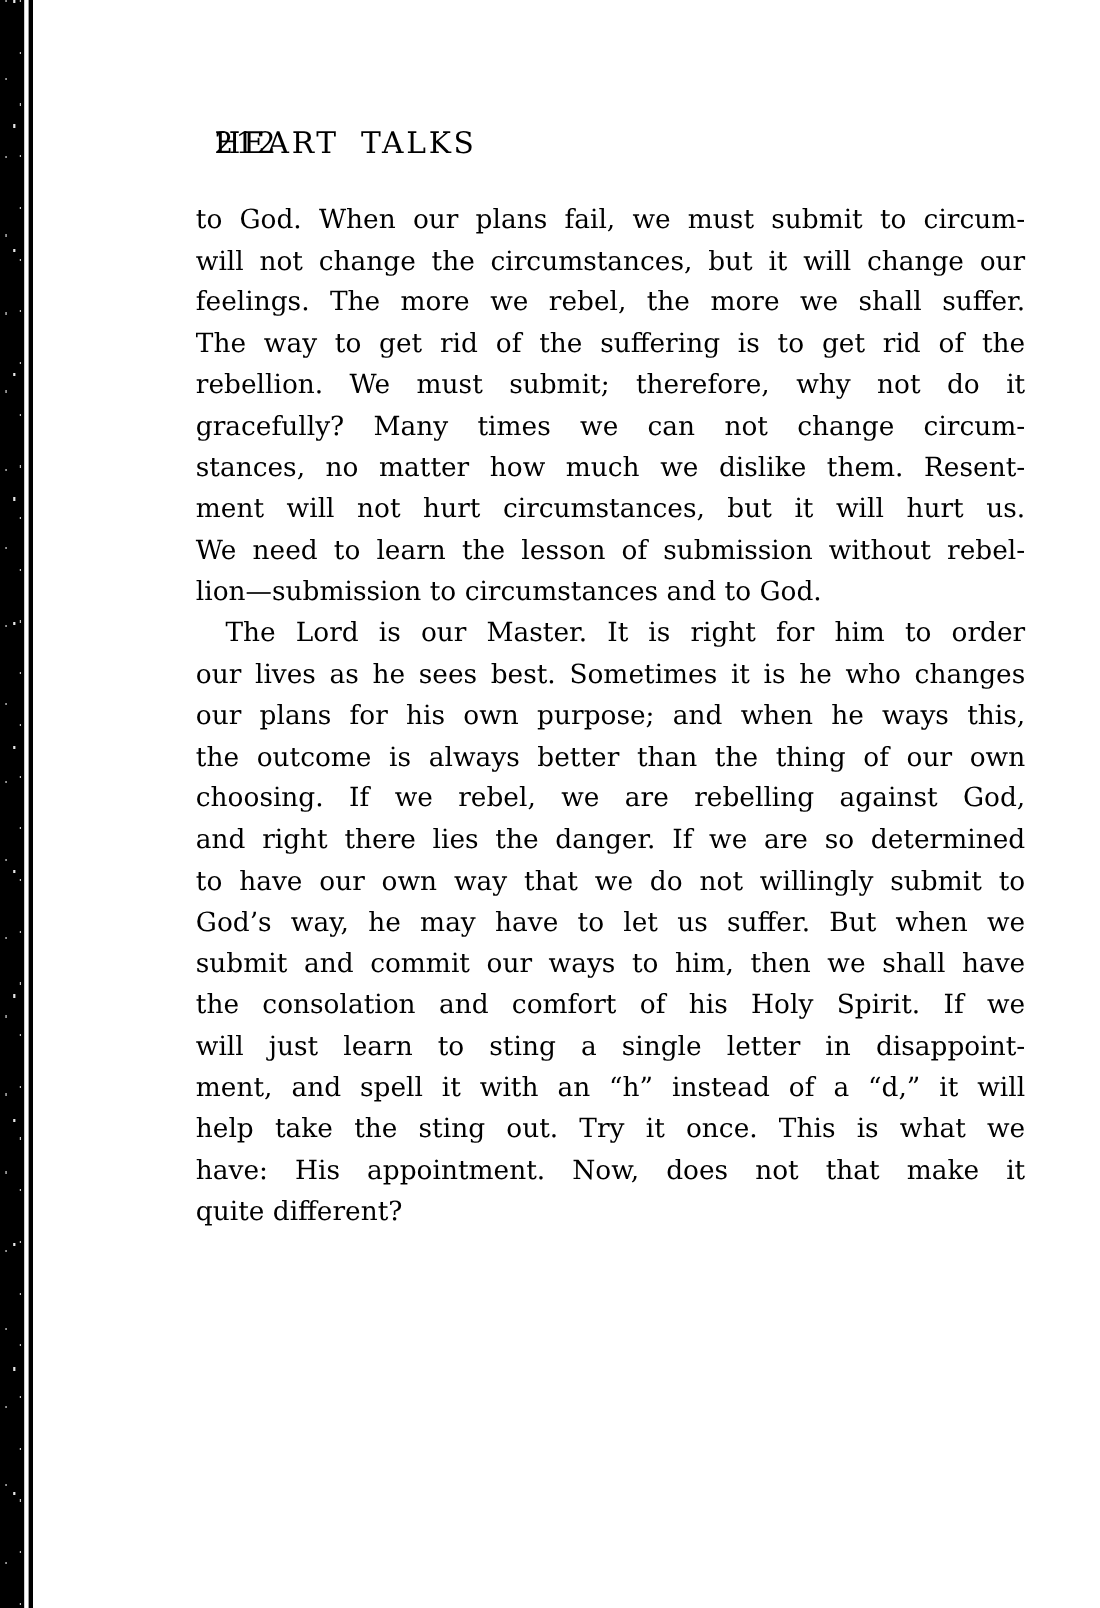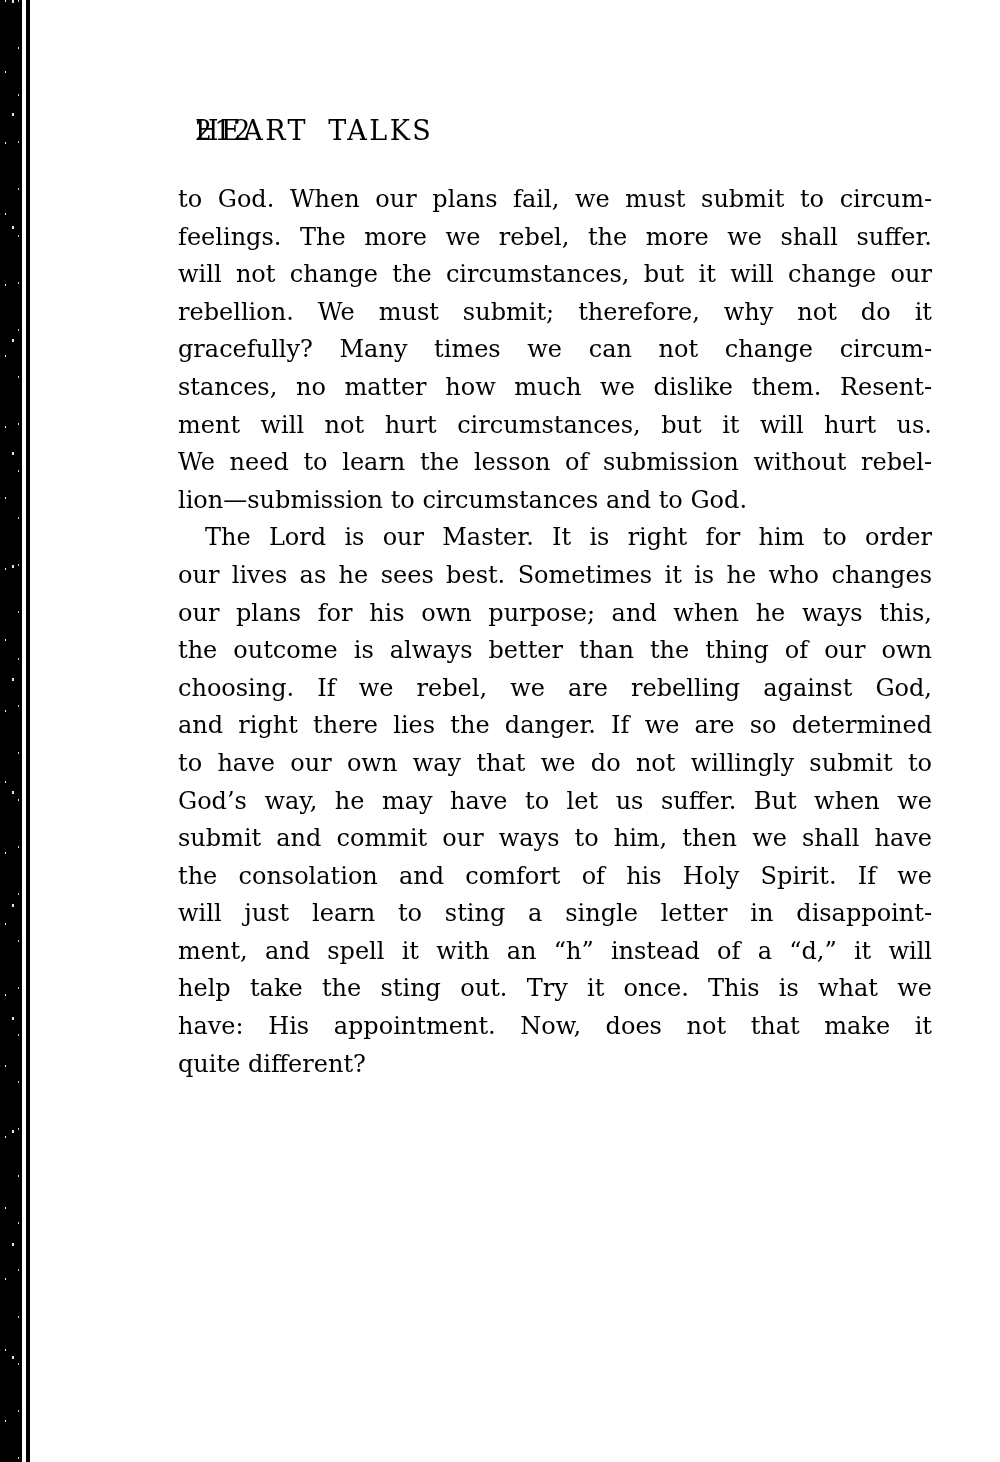--- a/index.html
+++ b/index.html
@@ -78,22 +78,23 @@
 <div class="page">
   <div class="gutter"></div>
   <div class="sheet">
     <div class="page-header">
       <span class="page-number">212</span>
       <div class="running-title">HEART TALKS</div>
     </div>
     <div class="page-text">
         <div class="paragraph">
           <div class="line">to God.  When our plans fail, we must submit to circum-</div>
+          <div class="line">will not change the circumstances, but it will change our</div>
           <div class="line">feelings.  The more we rebel, the more we shall suffer.</div>
-          <div class="line">will not change the circumstances, but it will change our</div>
+          <div class="line">The way to get rid of the suffering is to get rid of the</div>
           <div class="line">rebellion.  We must submit; therefore, why not do it</div>
           <div class="line">gracefully?  Many times we can not change circum-</div>
           <div class="line">stances, no matter how much we dislike them.  Resent-</div>
           <div class="line">ment will not hurt circumstances, but it will hurt us.</div>
           <div class="line">We need to learn the lesson of submission without rebel-</div>
           <div class="line last">lion—submission to circumstances and to God.</div>
         </div>
         <div class="paragraph">
           <div class="line indent">The Lord is our Master.  It is right for him to order</div>
           <div class="line">our lives as he sees best.  Sometimes it is he who changes</div>

